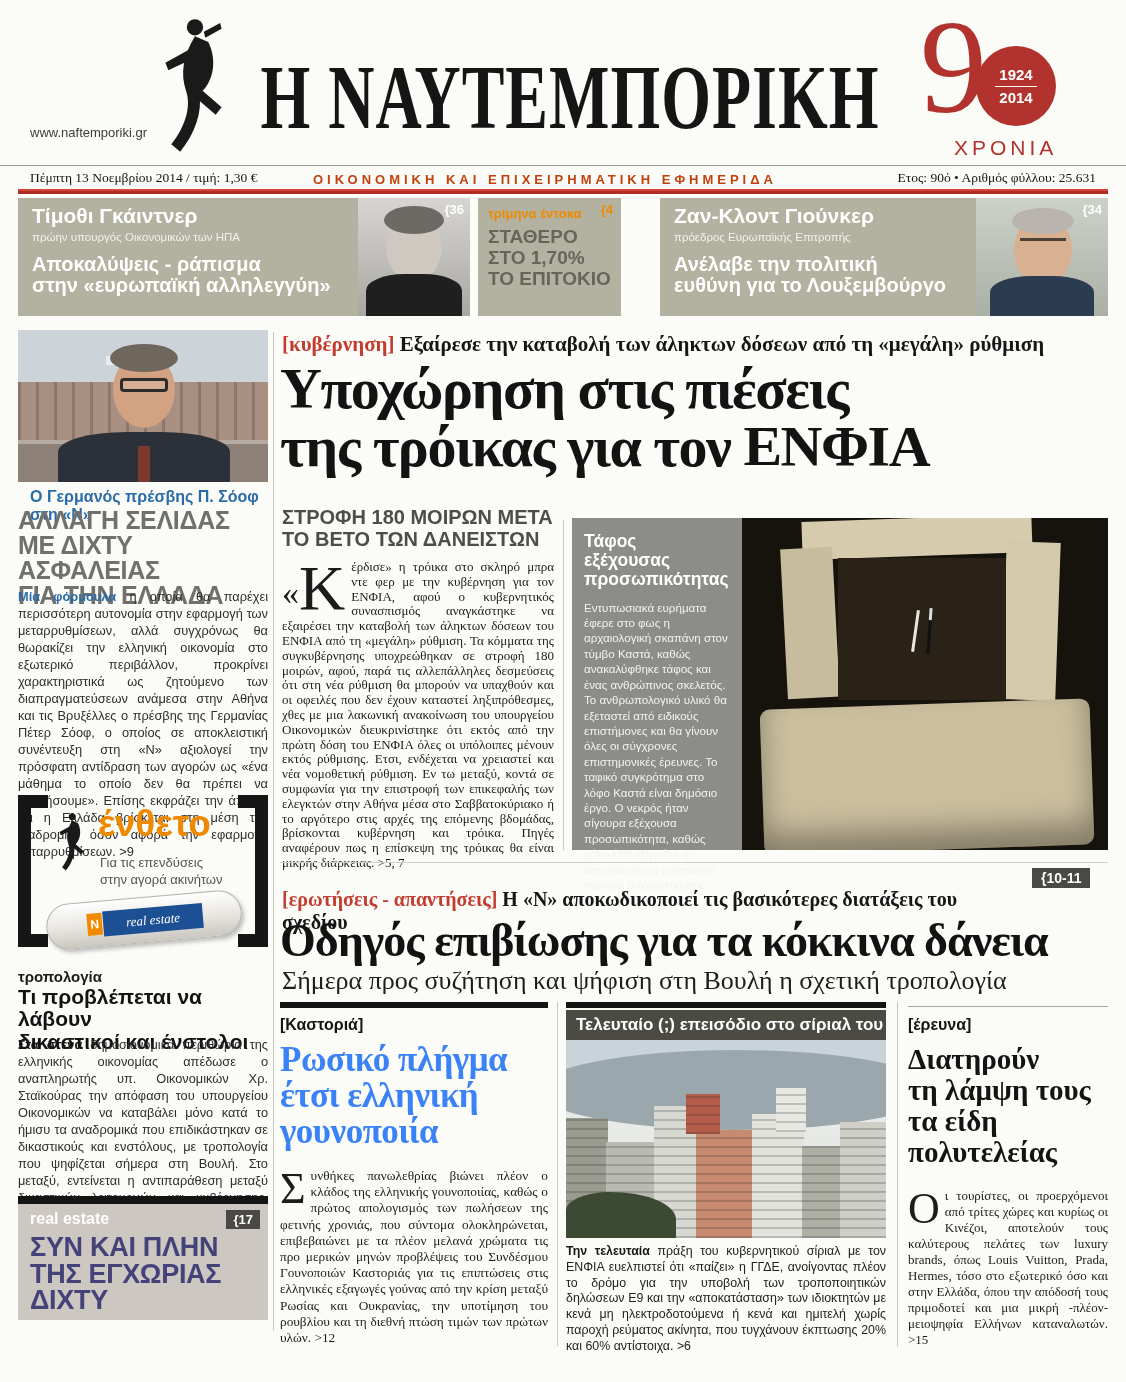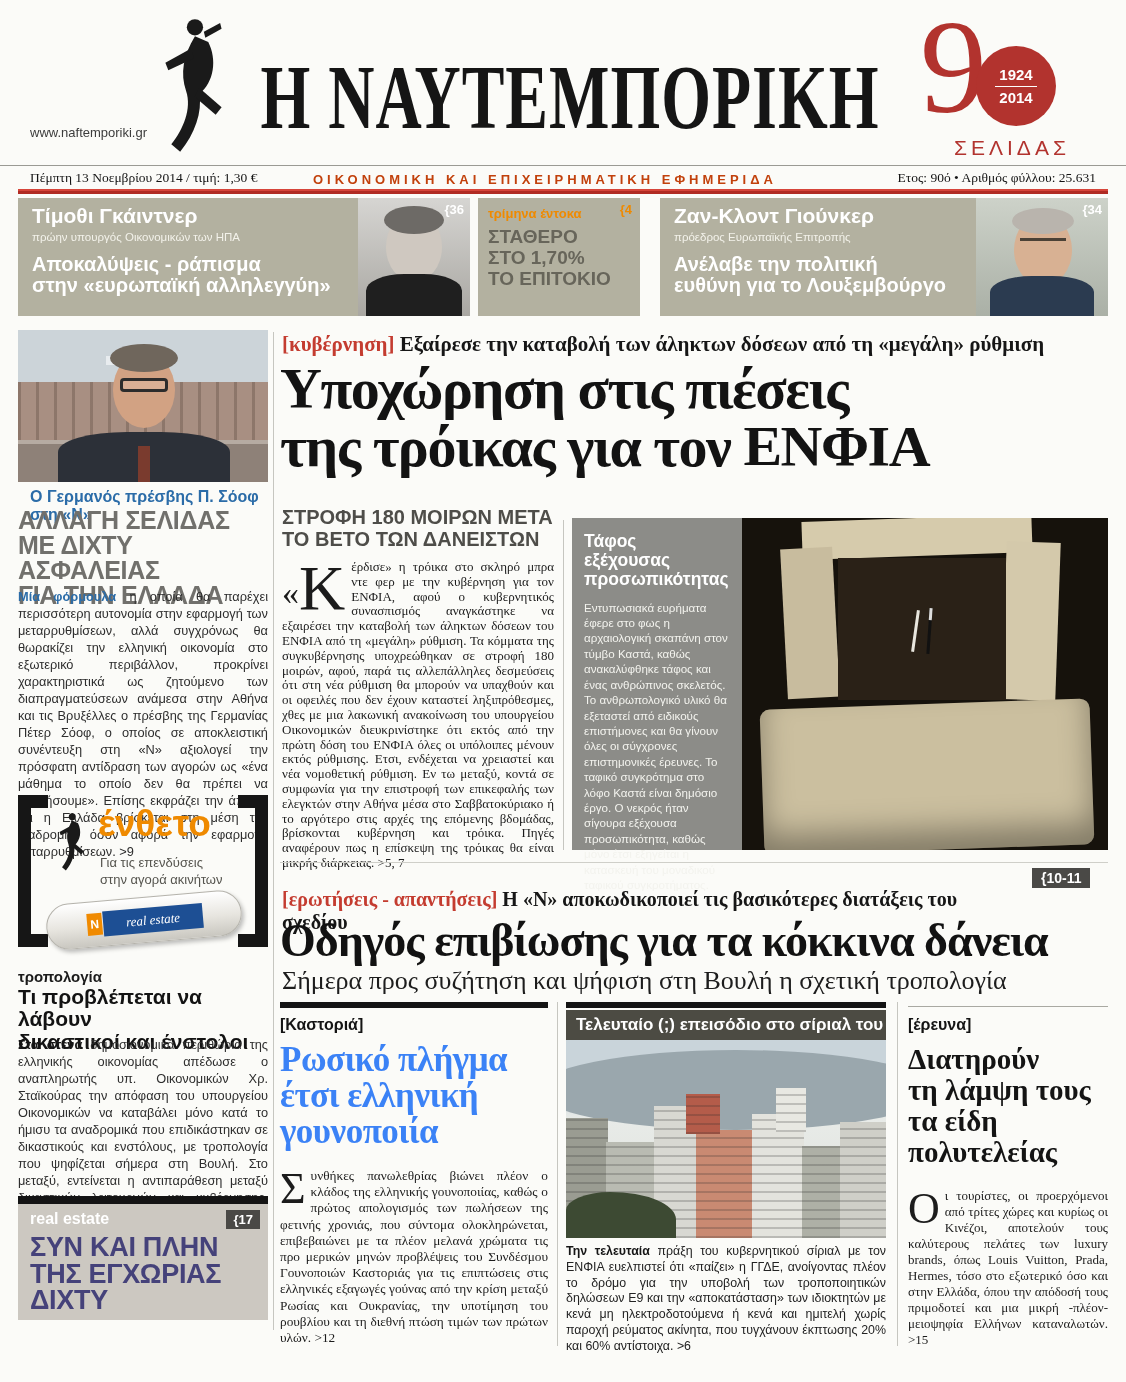--- a/index.html
+++ b/index.html
@@ -115,21 +115,21 @@
   <div class="abs masthead-title" style="left:228px; top:46px; width:684px;">Η ΝΑΥΤΕΜΠΟΡΙΚΗ</div>
   <div class="abs site-url" style="left:30px; top:125px;">www.naftemporiki.gr</div>
 
   <div class="abs" style="left:920px; top:16px; width:160px; height:150px;">
     <div class="abs ann-digit" style="left:0; top:-16px;">9</div>
     <div class="abs ann-circle" style="left:56px; top:30px;">
       <span>1924</span>
       <span class="ann-sep"></span>
       <span>2014</span>
     </div>
-    <div class="abs ann-label" style="left:34px; top:120px;">ΣΕΛΙΔΑΣ</div>
+    <div class="abs ann-label" style="left:34px; top:120px;">ΧΡΟΝΙΑ</div>
   </div>
 
   <div class="abs hairline" style="left:0; top:165px; width:1126px;"></div>
   <div class="abs dateline" style="left:30px; top:170px;">Πέμπτη 13 Νοεμβρίου 2014 / τιμή: 1,30 €</div>
   <div class="abs tagline" style="left:313px; top:172px; width:500px;">ΟΙΚΟΝΟΜΙΚΗ ΚΑΙ ΕΠΙΧΕΙΡΗΜΑΤΙΚΗ ΕΦΗΜΕΡΙΔΑ</div>
   <div class="abs issue" style="left:830px; top:170px; width:266px;">Ετος: 90ό  •  Αριθμός φύλλου: 25.631</div>
   <div class="abs red-rule" style="left:18px; top:189px; width:1090px;"></div>
 
   <div class="abs teaser" style="left:18px; top:198px; width:452px;">
     <div class="abs t-name" style="left:14px; top:6px;">Τίμοθι Γκάιντνερ</div>
@@ -139,21 +139,21 @@
       <span style="display:block">στην «ευρωπαϊκή αλληλεγγύη»</span>
     </div>
     <div class="photo ph-geithner" style="right:0; top:0; width:112px; height:118px;">
       <div class="head-sh" style="left:28px; top:14px; width:56px; height:70px; background:#cfc8c0;"></div>
       <div class="head-sh" style="left:26px; top:8px; width:60px; height:28px; background:#6d6a66;"></div>
       <div class="suit" style="left:8px; bottom:0; width:96px; height:42px; background:#1f1f1f;"></div>
     </div>
     <div class="abs t-badge" style="right:6px; top:4px;">{36</div>
   </div>
 
-  <div class="abs teaser" style="left:478px; top:198px; width:162px;">
+  <div class="abs teaser" style="left:478px; top:198px; width:143px;">
     <div class="abs t-kicker" style="left:10px; top:8px;">τρίμηνα έντοκα</div>
     <div class="abs t-gray" style="left:10px; top:29px;">
       <span style="display:block">ΣΤΑΘΕΡΟ</span>
       <span style="display:block">ΣΤΟ 1,70%</span>
       <span style="display:block">ΤΟ ΕΠΙΤΟΚΙΟ</span>
     </div>
     <div class="abs t-badge" style="right:8px; top:4px; color:#ef8a00;">{4</div>
   </div>
 
   <div class="abs teaser" style="left:660px; top:198px; width:448px;">

